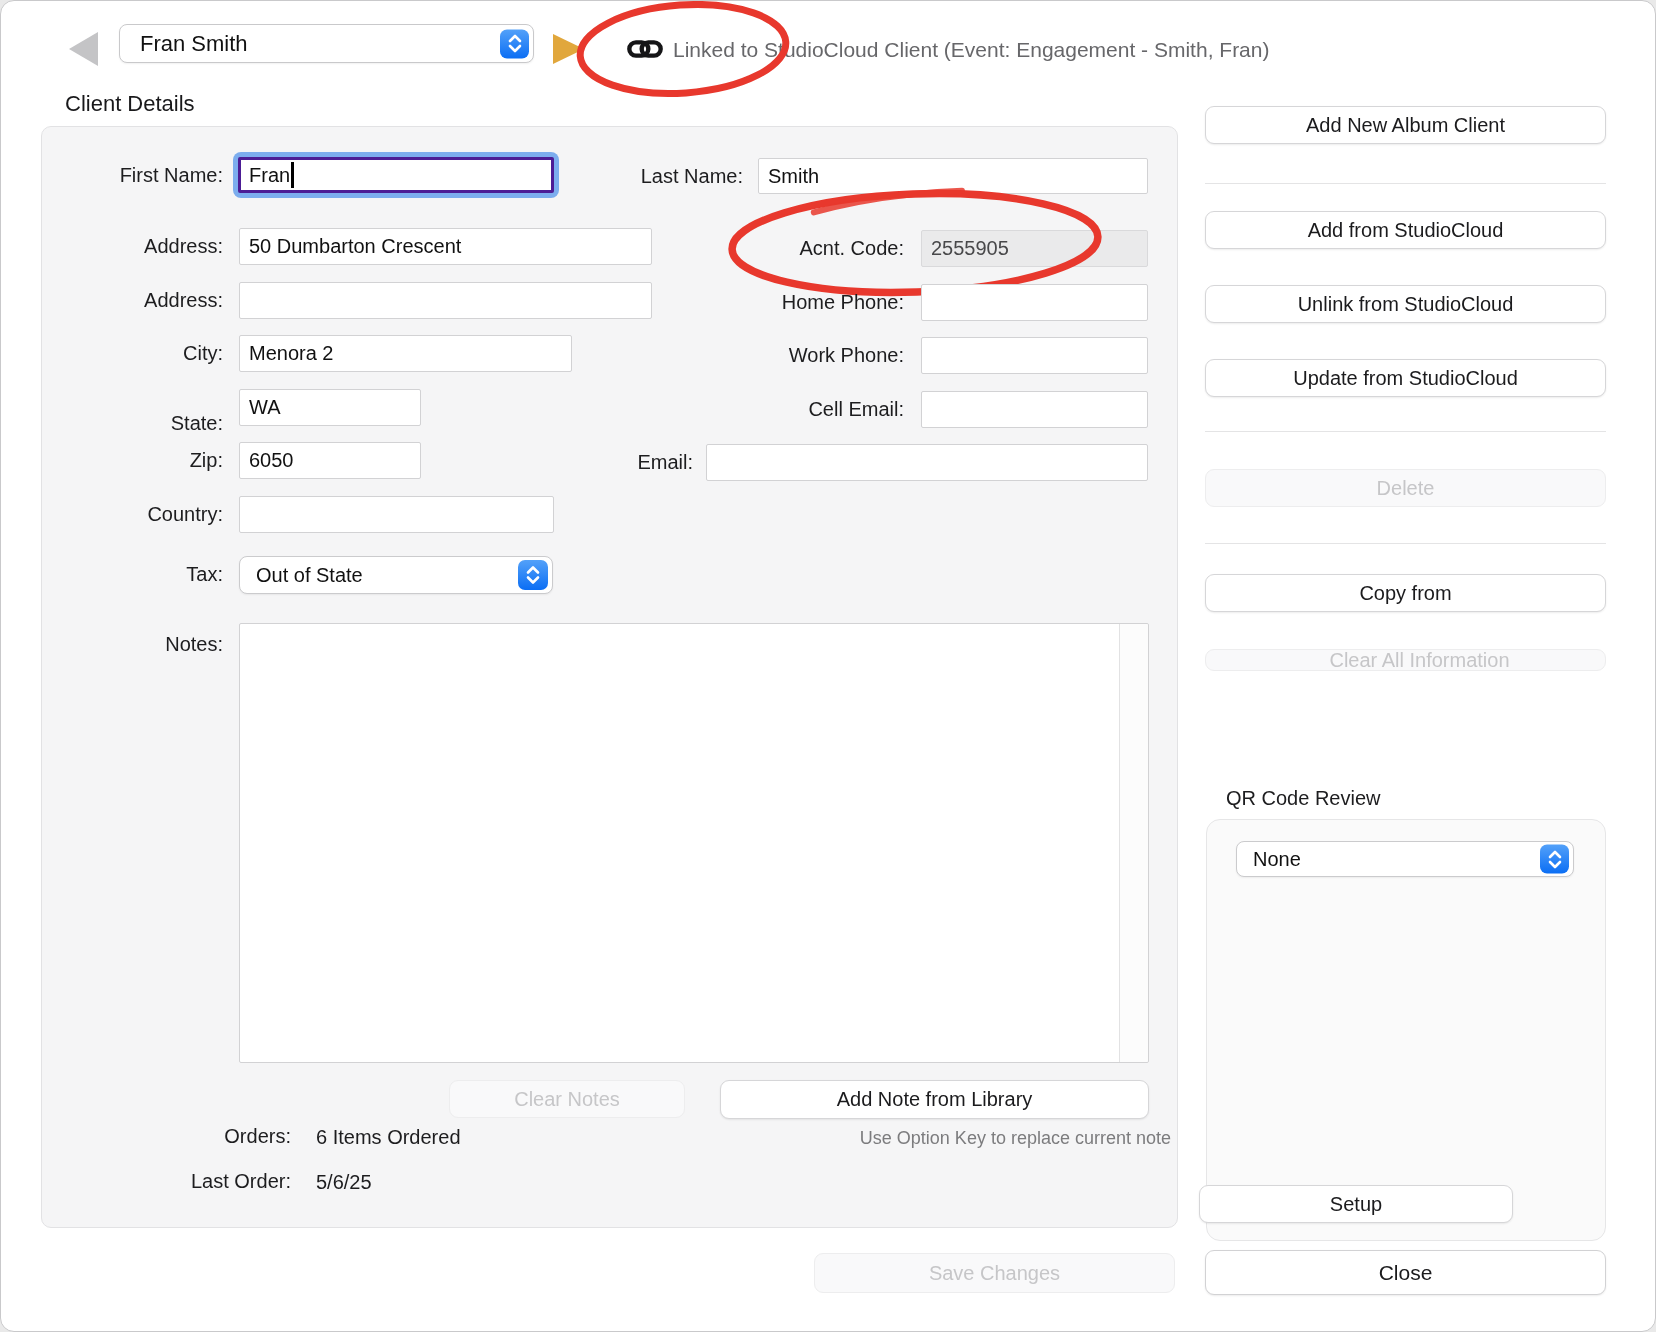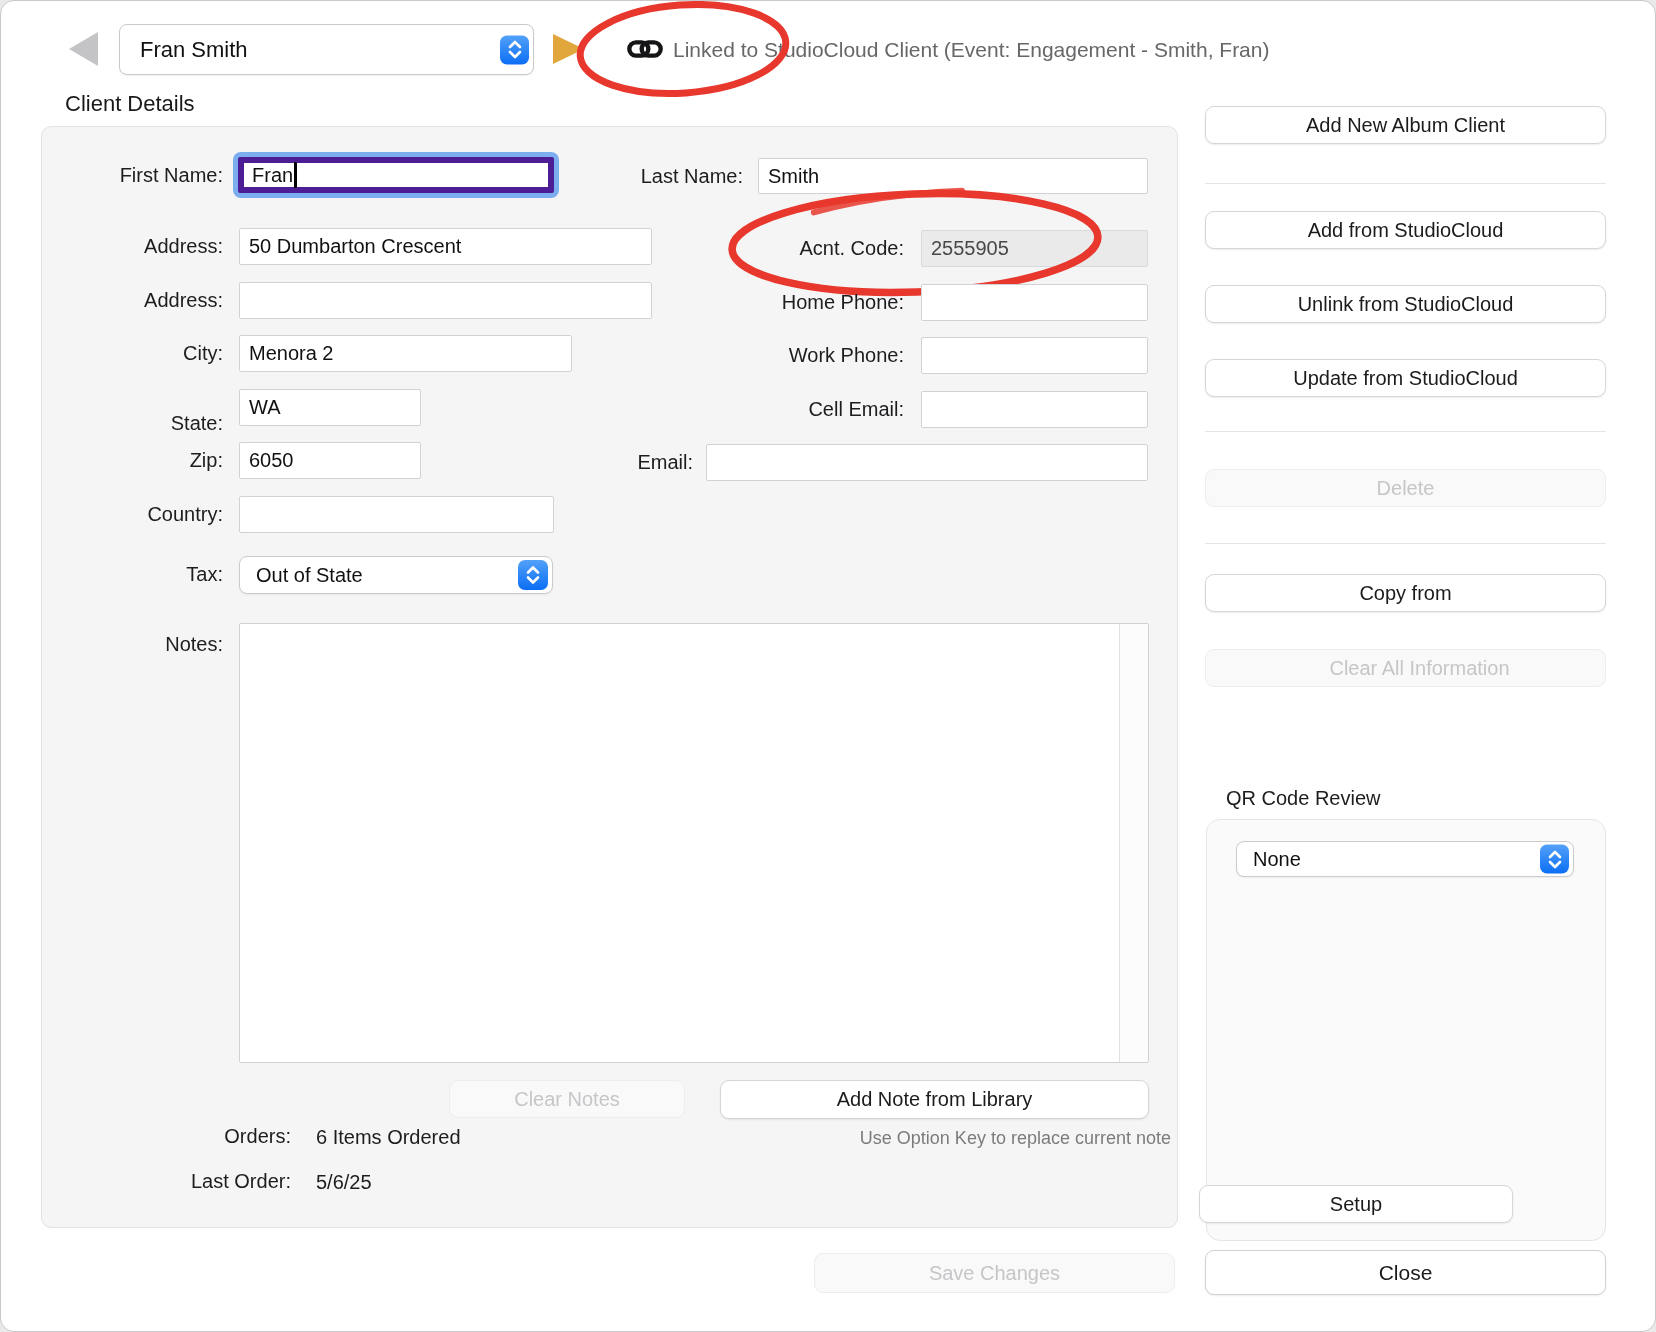--- a/index.html
+++ b/index.html
@@ -17,21 +17,21 @@
   .field {
     position:absolute; background:#fff; border:1px solid #d2d2d4; border-radius:2px;
     font-family:"Liberation Sans", sans-serif; font-size:20px; color:#111; padding:0 9px; outline:none;
   }
   .field--readonly { background:#eaeaeb; border-color:#d9d9db; color:#48484a; }
   .focus-ring {
     position:absolute; background:#7cadee; border-radius:8px;
   }
   .focus-inner {
     position:absolute; left:5px; top:5px; right:5px; bottom:5px;
-    background:#fff; border:6px solid #4c1d95; border-radius:2px;
+    background:#fff; border:3px solid #4c1d95; border-radius:2px;
     font-size:20px; color:#111; display:flex; align-items:center; padding:0 8px; white-space:pre;
   }
   .caret { display:inline-block; width:3px; height:26px; background:#000; margin-left:1px; }
   .btn {
     position:absolute; display:flex; align-items:center; justify-content:center;
     background:#fff; border:1px solid #d6d6d8; border-radius:9px;
     box-shadow:0 1px 2px rgba(0,0,0,.08); font-size:20px; color:#1b1b1d;
     cursor:pointer; white-space:nowrap;
   }
   .btn--disabled {
@@ -74,21 +74,21 @@
   }
   svg.annot { position:absolute; pointer-events:none; }
 </style>
 </head>
 <body>
 
 <div class="window">
 
   <div class="tri-left"></div>
 
-  <div class="popup" style="left:118px; top:23px; width:415px; height:51px; border-radius:8px; font-size:22px; padding-left:20px; border-color:#c9c9cb;">
+  <div class="popup" style="left:118px; top:23px; width:415px; height:39px; border-radius:8px; font-size:22px; padding-left:20px; border-color:#c9c9cb;">
     <span>Fran Smith</span>
     <span class="stepper">
       <svg width="20" height="22" viewBox="0 0 20 22" fill="none">
         <polyline points="5,8.5 10,3.5 15,8.5" stroke="#fff" stroke-width="2.6" stroke-linecap="round" stroke-linejoin="round"></polyline>
         <polyline points="5,13.5 10,18.5 15,13.5" stroke="#fff" stroke-width="2.6" stroke-linecap="round" stroke-linejoin="round"></polyline>
       </svg>
     </span>
   </div>
 
   <div class="tri-right"></div>
@@ -195,21 +195,21 @@
   <div class="btn" style="left:1204px; top:358px; width:401px; height:38px;">Update from StudioCloud</div>
 
   <div class="divider" style="top:430px;"></div>
 
   <div class="btn btn--disabled" style="left:1204px; top:468px; width:401px; height:38px;">Delete</div>
 
   <div class="divider" style="top:542px;"></div>
 
   <div class="btn" style="left:1204px; top:573px; width:401px; height:38px;">Copy from</div>
 
-  <div class="btn btn--disabled" style="left:1204px; top:648px; width:401px; height:38px;padding-left:28px;">Clear All Information</div>
+  <div class="btn btn--disabled" style="left:1204px; top:648px; width:401px; height:22px;padding-left:28px;">Clear All Information</div>
 
 
   <span class="smalltext" style="left:1225px; top:786px; font-size:20px; color:#1d1d1f;">QR Code Review</span>
 
   <div class="groupbox"></div>
 
   <div class="popup" style="left:1235px; top:840px; width:338px; height:36px;">
     <span>None</span>
     <span class="stepper">
       <svg width="20" height="22" viewBox="0 0 20 22" fill="none">

